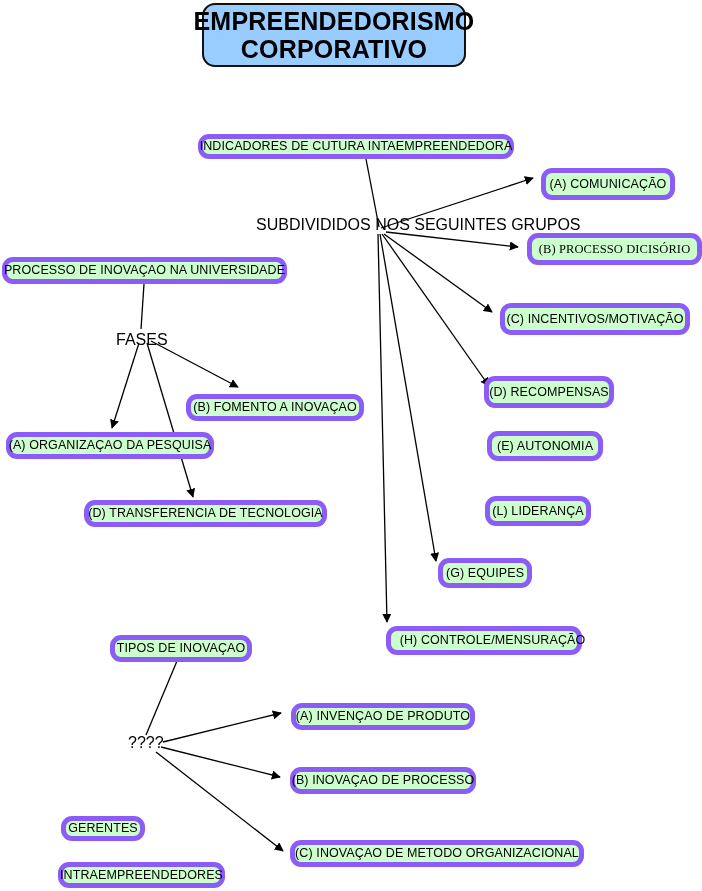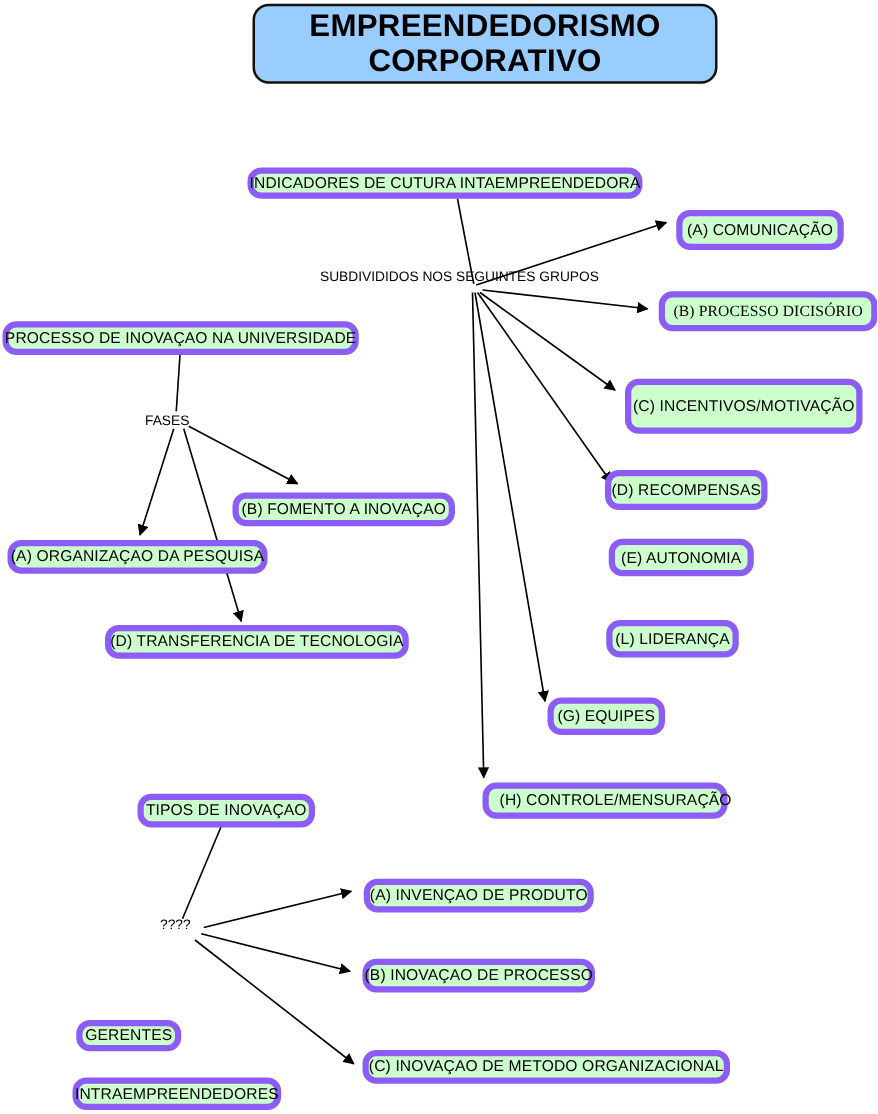--- a/index.html
+++ b/index.html
@@ -52,21 +52,21 @@
     letter-spacing: 0.2px;
     line-height: 1.12;
     white-space: normal;
     padding: 0 8px;
   }
   .edge-label {
     position: absolute;
     z-index: 3;
     background: transparent;
     color: #000000;
-    font-size: 11px;
+    font-size: 16px;
     line-height: 1.1;
     white-space: nowrap;
   }
 </style>
 </head>
 <body>
 
 <div id="canvas">
 
   <svg id="edges" viewBox="0 0 702 891" width="702" height="891" xmlns="http://www.w3.org/2000/svg">
@@ -93,41 +93,41 @@
       <path d="M 151,341 L 238,387" marker-end="url(#arrow)"></path>
 
       <path d="M 177,661 L 146,735"></path>
 
       <path d="M 163,742 L 281,713" marker-end="url(#arrow)"></path>
       <path d="M 161,747 L 280,777" marker-end="url(#arrow)"></path>
       <path d="M 156,752 L 283,851" marker-end="url(#arrow)"></path>
     </g>
   </svg>
 
-  <div class="node title" style="left:202px; top:3px; width:372px; height:64px;">
+  <div class="node title" style="left:202px; top:3px; width:264px; height:64px;">
     <span>EMPREENDEDORISMO CORPORATIVO</span>
   </div>
 
   <div class="node" style="left:198px; top:134px; width:316px; height:25px;">
     <span>INDICADORES DE CUTURA INTAEMPREENDEDORA</span>
   </div>
 
   <div class="edge-label" style="left:256px; top:216px;">
     <span>SUBDIVIDIDOS NOS SEGUINTES GRUPOS</span>
   </div>
 
   <div class="node" style="left:541px; top:168px; width:134px; height:32px;">
     <span>(A) COMUNICAÇÃO</span>
   </div>
 
   <div class="node" style="left:527px; top:233px; width:175px; height:32px;font-family:Liberation Serif, serif;">
     <span>(B) PROCESSO DICISÓRIO</span>
   </div>
 
-  <div class="node" style="left:500px; top:303px; width:190px; height:44px;text-align:center;">
+  <div class="node" style="left:500px; top:303px; width:190px; height:32px;text-align:center;">
     <span>(C) INCENTIVOS/MOTIVAÇÃO</span>
   </div>
 
   <div class="node" style="left:484px; top:376px; width:130px; height:32px;">
     <span>(D) RECOMPENSAS</span>
   </div>
 
   <div class="node" style="left:487px; top:431px; width:116px; height:30px;">
     <span>(E) AUTONOMIA</span>
   </div>

